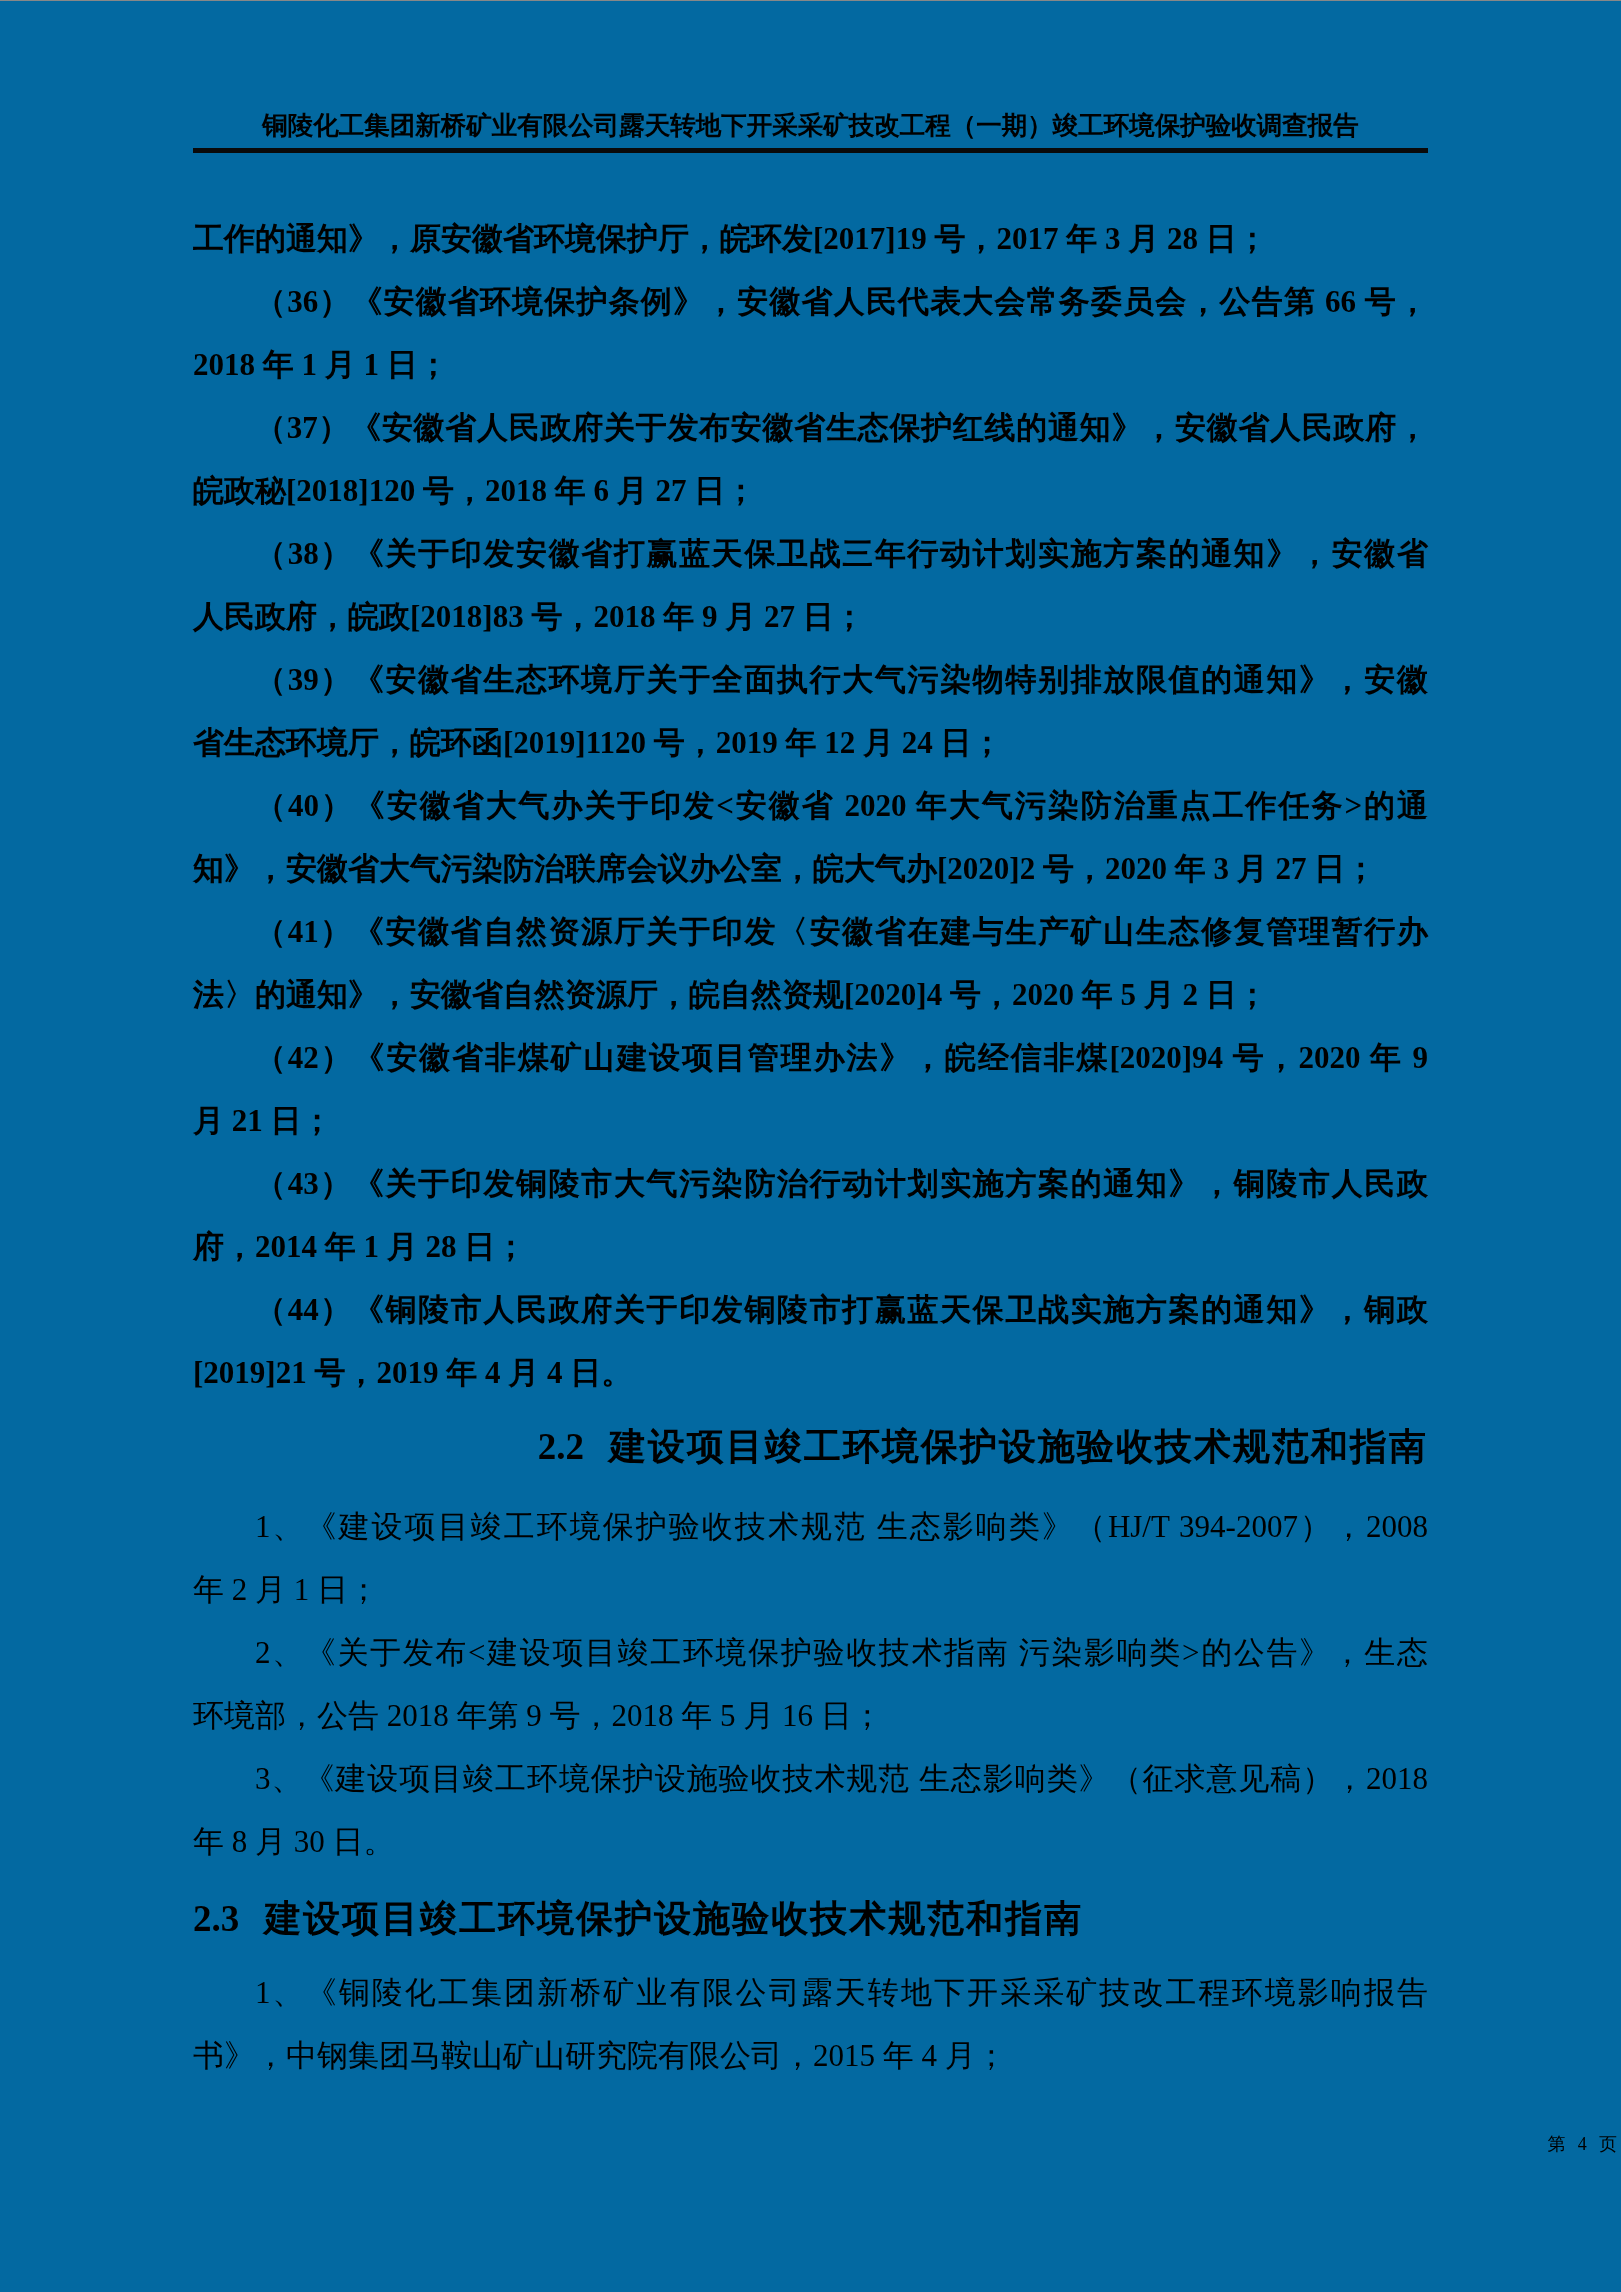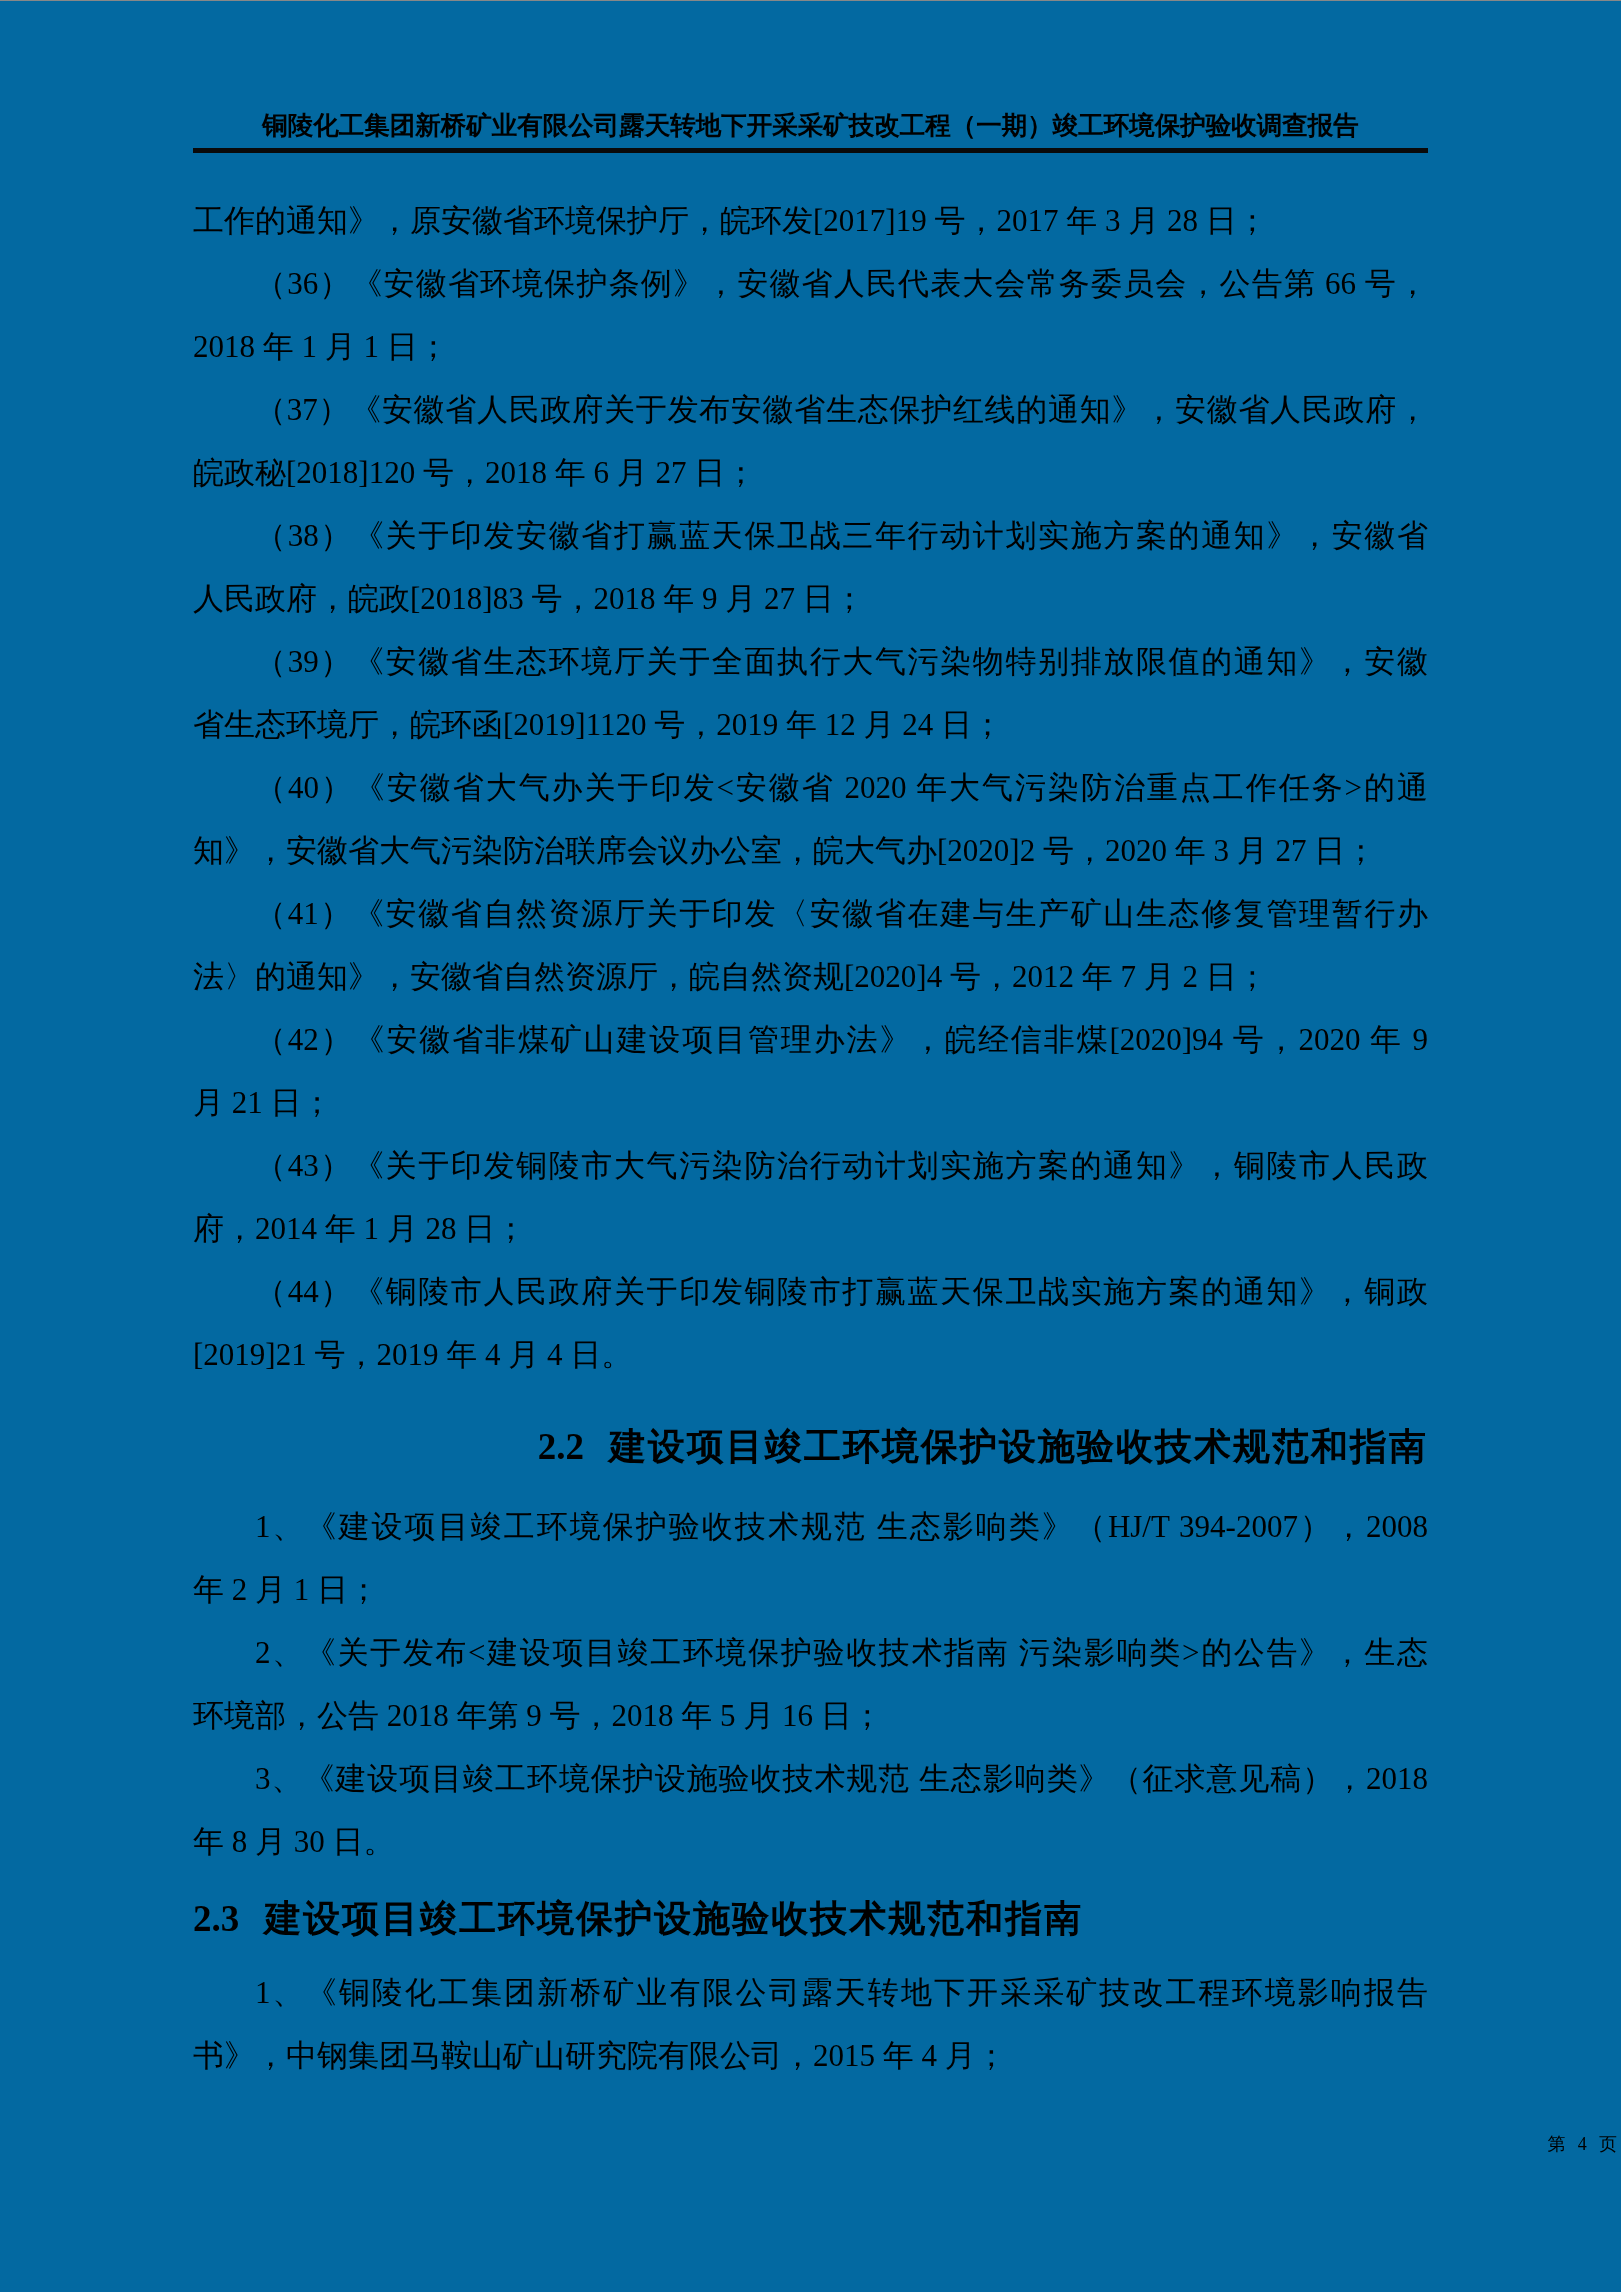--- a/index.html
+++ b/index.html
@@ -25,21 +25,21 @@
     border-bottom: 5.9px solid #0a0a0a;
     white-space: nowrap;
   }
   
   .textblock {
     position: absolute;
     left: 193px; right: 193px;
     font-size: 31px;
     line-height: 63px;
   }
-  .intro  { top: 188px; }
+  .intro  { top: 206px; font-weight: bold; }
   .sec22b { top: 1494px; }
   .sec23b { top: 1960px; }
   .line { display: block; text-align: left; }
   .line.ind { text-indent: 2em; }
   .line.jst { text-align: justify; text-align-last: justify; }
   
   .heading {
     position: absolute;
     left: 193px; right: 193px;
     margin: 0;
@@ -83,21 +83,21 @@
     <div class="line">2018 年 1 月 1 日；</div>
     <div class="line ind jst">（37）《安徽省人民政府关于发布安徽省生态保护红线的通知》，安徽省人民政府，</div>
     <div class="line">皖政秘[2018]120 号，2018 年 6 月 27 日；</div>
     <div class="line ind jst">（38）《关于印发安徽省打赢蓝天保卫战三年行动计划实施方案的通知》，安徽省</div>
     <div class="line">人民政府，皖政[2018]83 号，2018 年 9 月 27 日；</div>
     <div class="line ind jst">（39）《安徽省生态环境厅关于全面执行大气污染物特别排放限值的通知》，安徽</div>
     <div class="line">省生态环境厅，皖环函[2019]1120 号，2019 年 12 月 24 日；</div>
     <div class="line ind jst">（40）《安徽省大气办关于印发&lt;安徽省 2020 年大气污染防治重点工作任务&gt;的通</div>
     <div class="line">知》，安徽省大气污染防治联席会议办公室，皖大气办[2020]2 号，2020 年 3 月 27 日；</div>
     <div class="line ind jst">（41）《安徽省自然资源厅关于印发〈安徽省在建与生产矿山生态修复管理暂行办</div>
-    <div class="line">法〉的通知》，安徽省自然资源厅，皖自然资规[2020]4 号，2012 年 7 月 2 日；</div>
+    <div class="line">法〉的通知》，安徽省自然资源厅，皖自然资规[2020]4 号，2020 年 5 月 2 日；</div>
     <div class="line ind jst">（42）《安徽省非煤矿山建设项目管理办法》，皖经信非煤[2020]94 号，2020 年 9</div>
     <div class="line">月 21 日；</div>
     <div class="line ind jst">（43）《关于印发铜陵市大气污染防治行动计划实施方案的通知》，铜陵市人民政</div>
     <div class="line">府，2014 年 1 月 28 日；</div>
     <div class="line ind jst">（44）《铜陵市人民政府关于印发铜陵市打赢蓝天保卫战实施方案的通知》，铜政</div>
     <div class="line">[2019]21 号，2019 年 4 月 4 日。</div>
   </div>
 
   <h2 class="heading h22">
     <span class="hnum">2.2</span>

